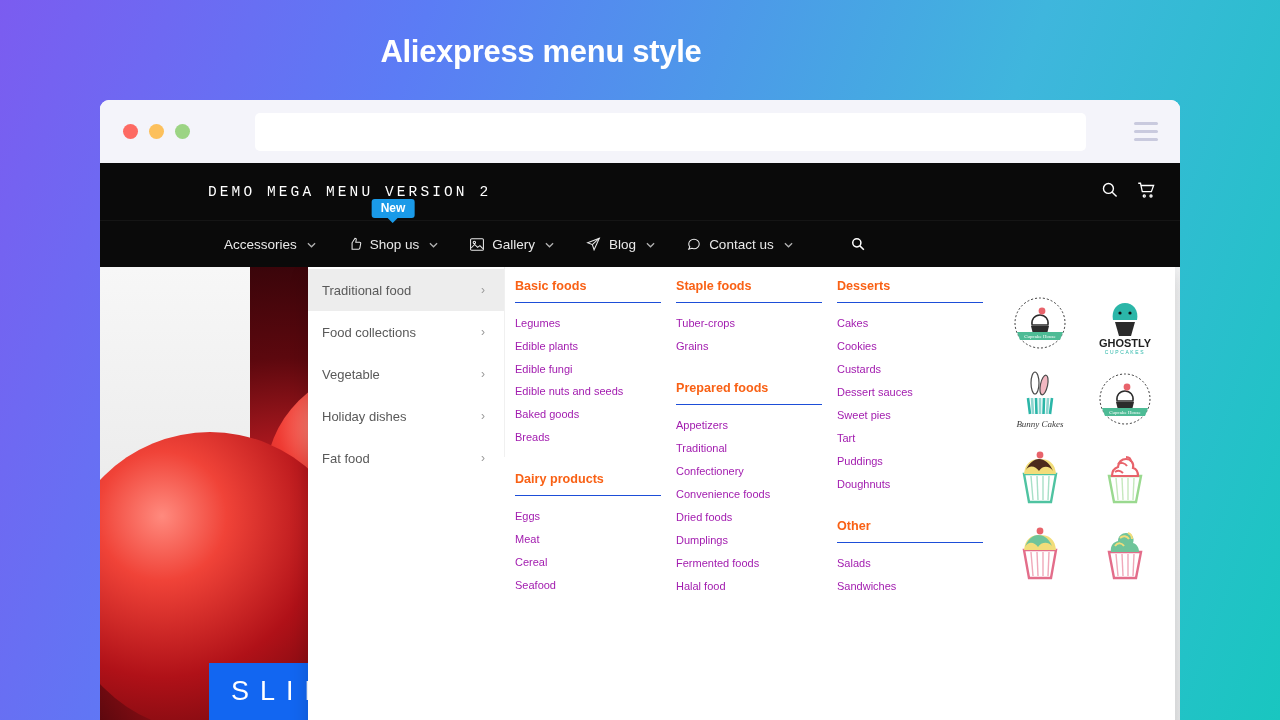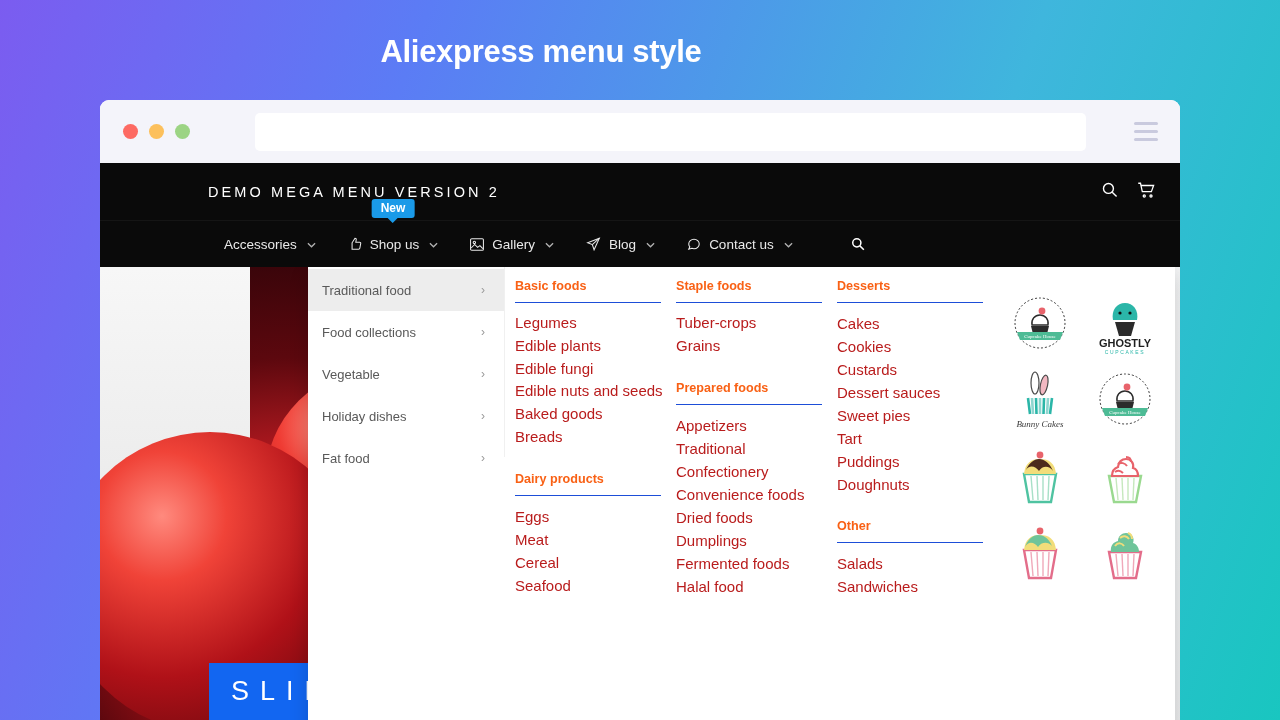--- a/index.html
+++ b/index.html
@@ -73,20 +73,21 @@
     display: flex;
     align-items: center;
     padding: 0 24px 0 108px;
   }
   .brand {
     color: #ffffff;
     font-size: 14.5px;
     letter-spacing: 3.1px;
     font-weight: 500;
     white-space: nowrap;
+    font-family: Liberation Mono, monospace;
   }
   .header-icons { margin-left: auto; display: flex; align-items: center; gap: 19px; }
   .header-icons .hicon { color: #fff; display: block; cursor: pointer; }
 
   
   .navbar {
     height: 47px;
     background: #0a0a0a;
     display: flex;
     align-items: stretch;
@@ -205,22 +206,22 @@
     color: #f96115;
     font-size: 12.6px;
     font-weight: bold;
     padding-bottom: 9px;
     border-bottom: 1px solid #1d4ed8;
     margin-bottom: 9px;
   }
   .mtitle.spaced { margin-top: 23px; }
   .mlink {
     display: block;
-    color: #b91c1c;
-    font-size: 15px;
+    color: #a21caf;
+    font-size: 11px;
     line-height: 22.8px;
     cursor: pointer;
     white-space: nowrap;
   }
   .mlink.loose { line-height: 23px; }
 
   
   .cupcakes {
     width: 178px;
     display: grid;

